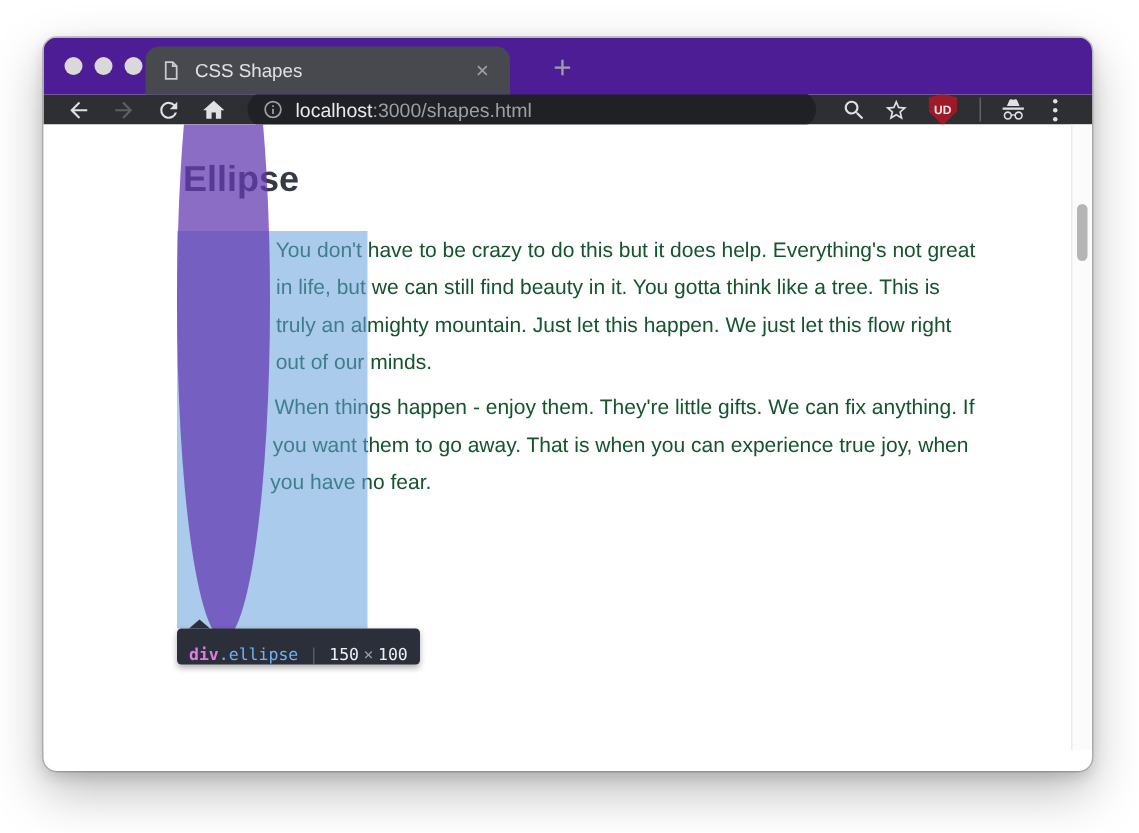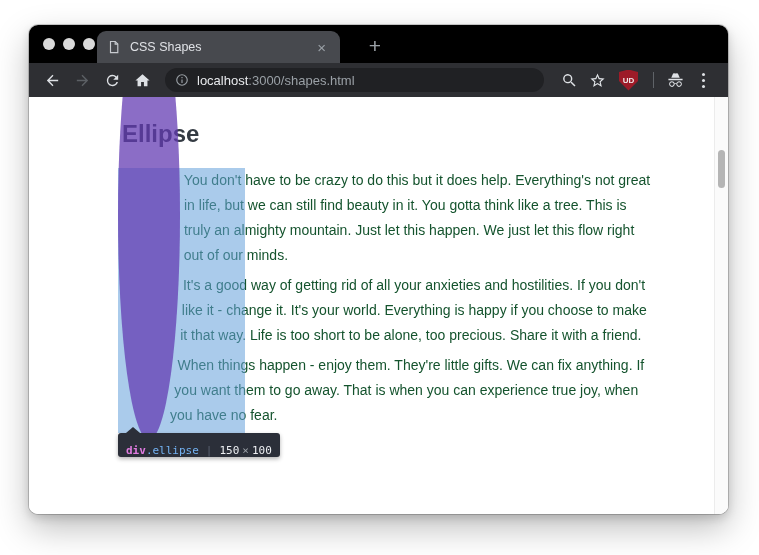--- a/index.html
+++ b/index.html
@@ -8,39 +8,39 @@
     position: relative; width: 759px; height: 555px;
     background: #ffffff; overflow: hidden;
     font-family: "Liberation Sans", sans-serif;
   }
   .window {
     position: absolute; left: 29px; top: 25px; width: 699px; height: 489px;
     border-radius: 9px; background: #ffffff; overflow: hidden;
     box-shadow: 0 0 0 1px rgba(0,0,0,0.18), 0 14px 34px rgba(0,0,0,0.26), 0 4px 10px rgba(0,0,0,0.15);
   }
   
-  .titlebar { position: relative; height: 38px; background: #000000; }
+  .titlebar { position: relative; height: 38px; background: #4c1d95; }
   .traffic { position: absolute; left: 14px; top: 13px; display: flex; gap: 8px; }
   .tl { width: 12px; height: 12px; border-radius: 50%; background: #d9d9d9; }
   .tab {
     position: absolute; left: 68px; top: 6px; width: 243px; height: 32px;
     background: #47494e; border-radius: 9px 9px 0 0;
     display: flex; align-items: center; padding: 0 10px;
   }
   .tab-doc { width: 14px; height: 15px; color: #c8cbd0; margin-right: 9px; flex: none; }
   .tab-label { color: #dfe1e5; font-size: 12.5px; flex: 1; white-space: nowrap; overflow: hidden; }
   .tab-close { color: #9aa0a6; font-size: 15px; line-height: 15px; padding: 2px 4px; cursor: default; }
   .new-tab {
     position: absolute; left: 332px; top: 7px; width: 28px; height: 28px;
     color: #9aa0a6; font-size: 21px; font-weight: 400;
     display: flex; align-items: center; justify-content: center;
   }
   
   .toolbar {
-    height: 34px; background: #2e2f33;
+    height: 20px; background: #2e2f33;
     display: flex; align-items: center; padding: 0 10px 0 10px;
   }
   .nav-btn {
     width: 26px; height: 26px; margin-right: 4px; flex: none;
     display: flex; align-items: center; justify-content: center; color: #dee1e5;
   }
   .nav-btn svg { width: 17px; height: 17px; }
   .nav-btn.disabled { color: #5c6065; }
   .omnibox {
     height: 24px; background: #202124; border-radius: 12px;
@@ -197,21 +197,20 @@
             </span>
         </div>
       </div>
     </div>
 
     <div class="content">
       <div class="article">
         <h1>Ellipse</h1>
         <div class="shape-float"></div>
         <p>You don't have to be crazy to do this but it does help. Everything's not great in life, but we can still find beauty in it. You gotta think like a tree. This is truly an almighty mountain. Just let this happen. We just let this flow right out of our minds.</p>
-        <p>It's a good way of getting rid of all your anxieties and hostilities. If you don't like it - change it. It's your world. Everything is happy if you choose to make it that way. Life is too short to be alone, too precious. Share it with a friend.</p>
         <p>When things happen - enjoy them. They're little gifts. We can fix anything. If you want them to go away. That is when you can experience true joy, when you have no fear.</p>
       </div>
 
       <div class="blue-overlay"></div>
       <div class="purple-ellipse"></div>
 
       <div class="dev-tooltip">
         <span class="tt-tag">div</span>
           <span class="tt-class">.ellipse</span>
         <span class="tt-sep">|</span>

